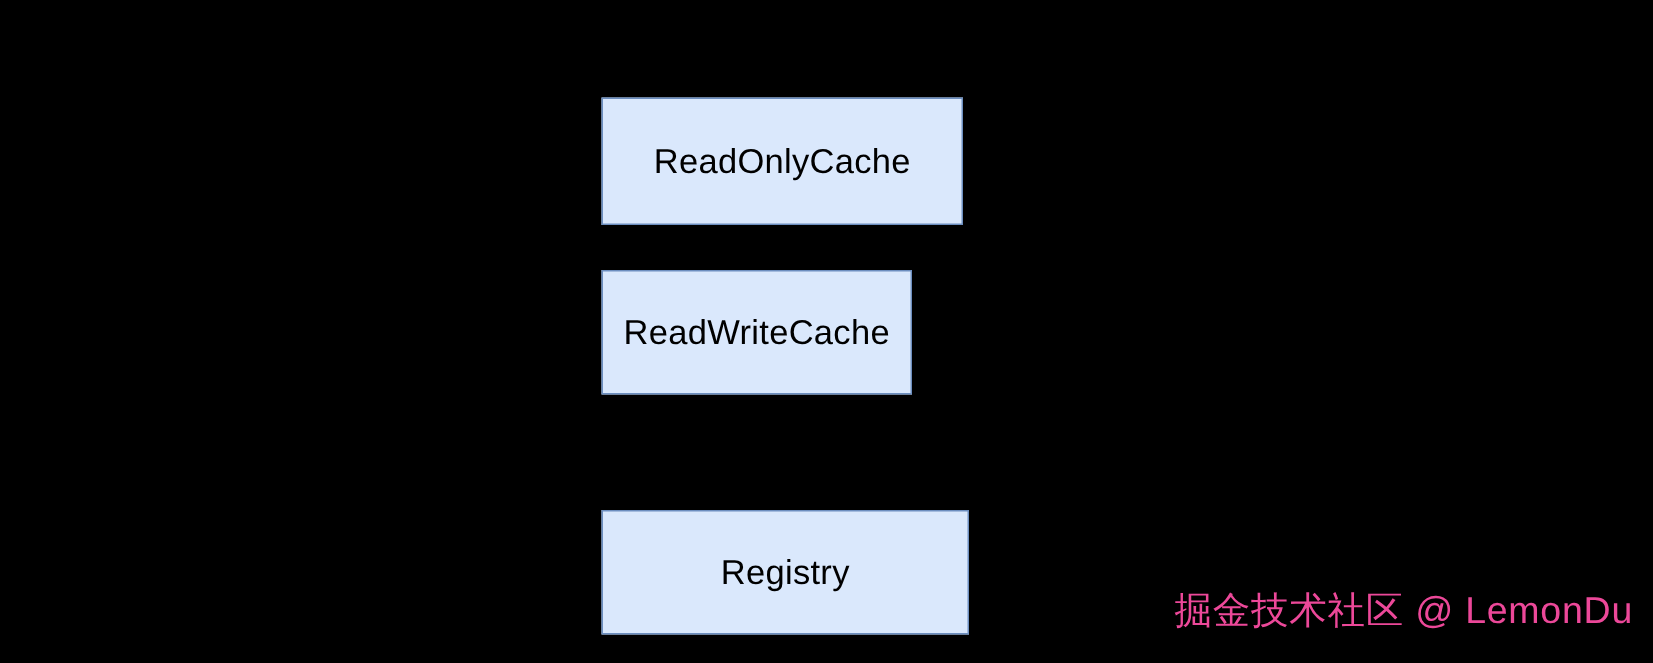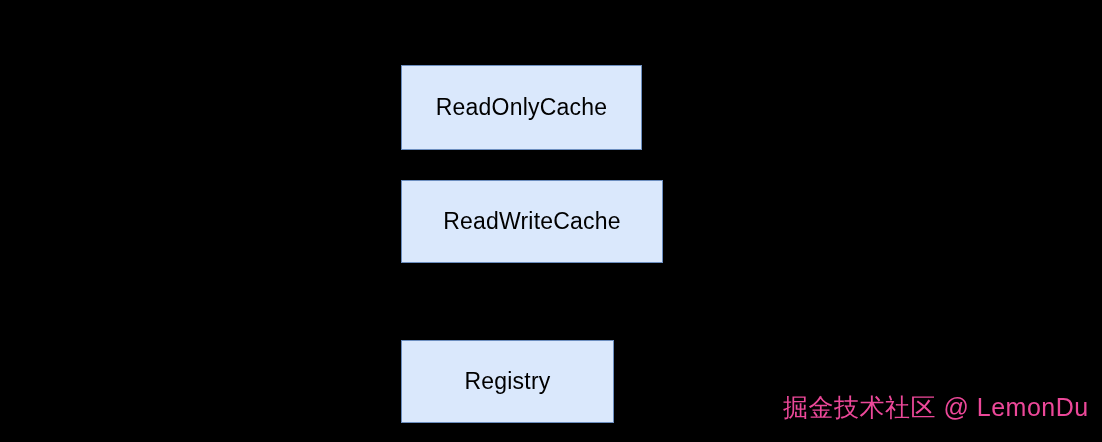--- a/index.html
+++ b/index.html
@@ -40,28 +40,28 @@
   #node-readonlycache {
     left: 401px;
     top: 18px;
     width: 241px;
     height: 85px;
     margin-top: 47px;
   }
   #node-readwritecache {
     left: 401px;
     top: 180px;
-    width: 262px;
+    width: 207px;
     height: 83px;
     text-align: center;
   }
   #node-registry {
     left: 401px;
     top: 340px;
-    width: 213px;
+    width: 245px;
     height: 83px;
   }
   
   .edge {
     position: absolute;
     background: #000000;
     pointer-events: none;
   }
   #edge-readonly-to-readwrite {
     left: 520px;

